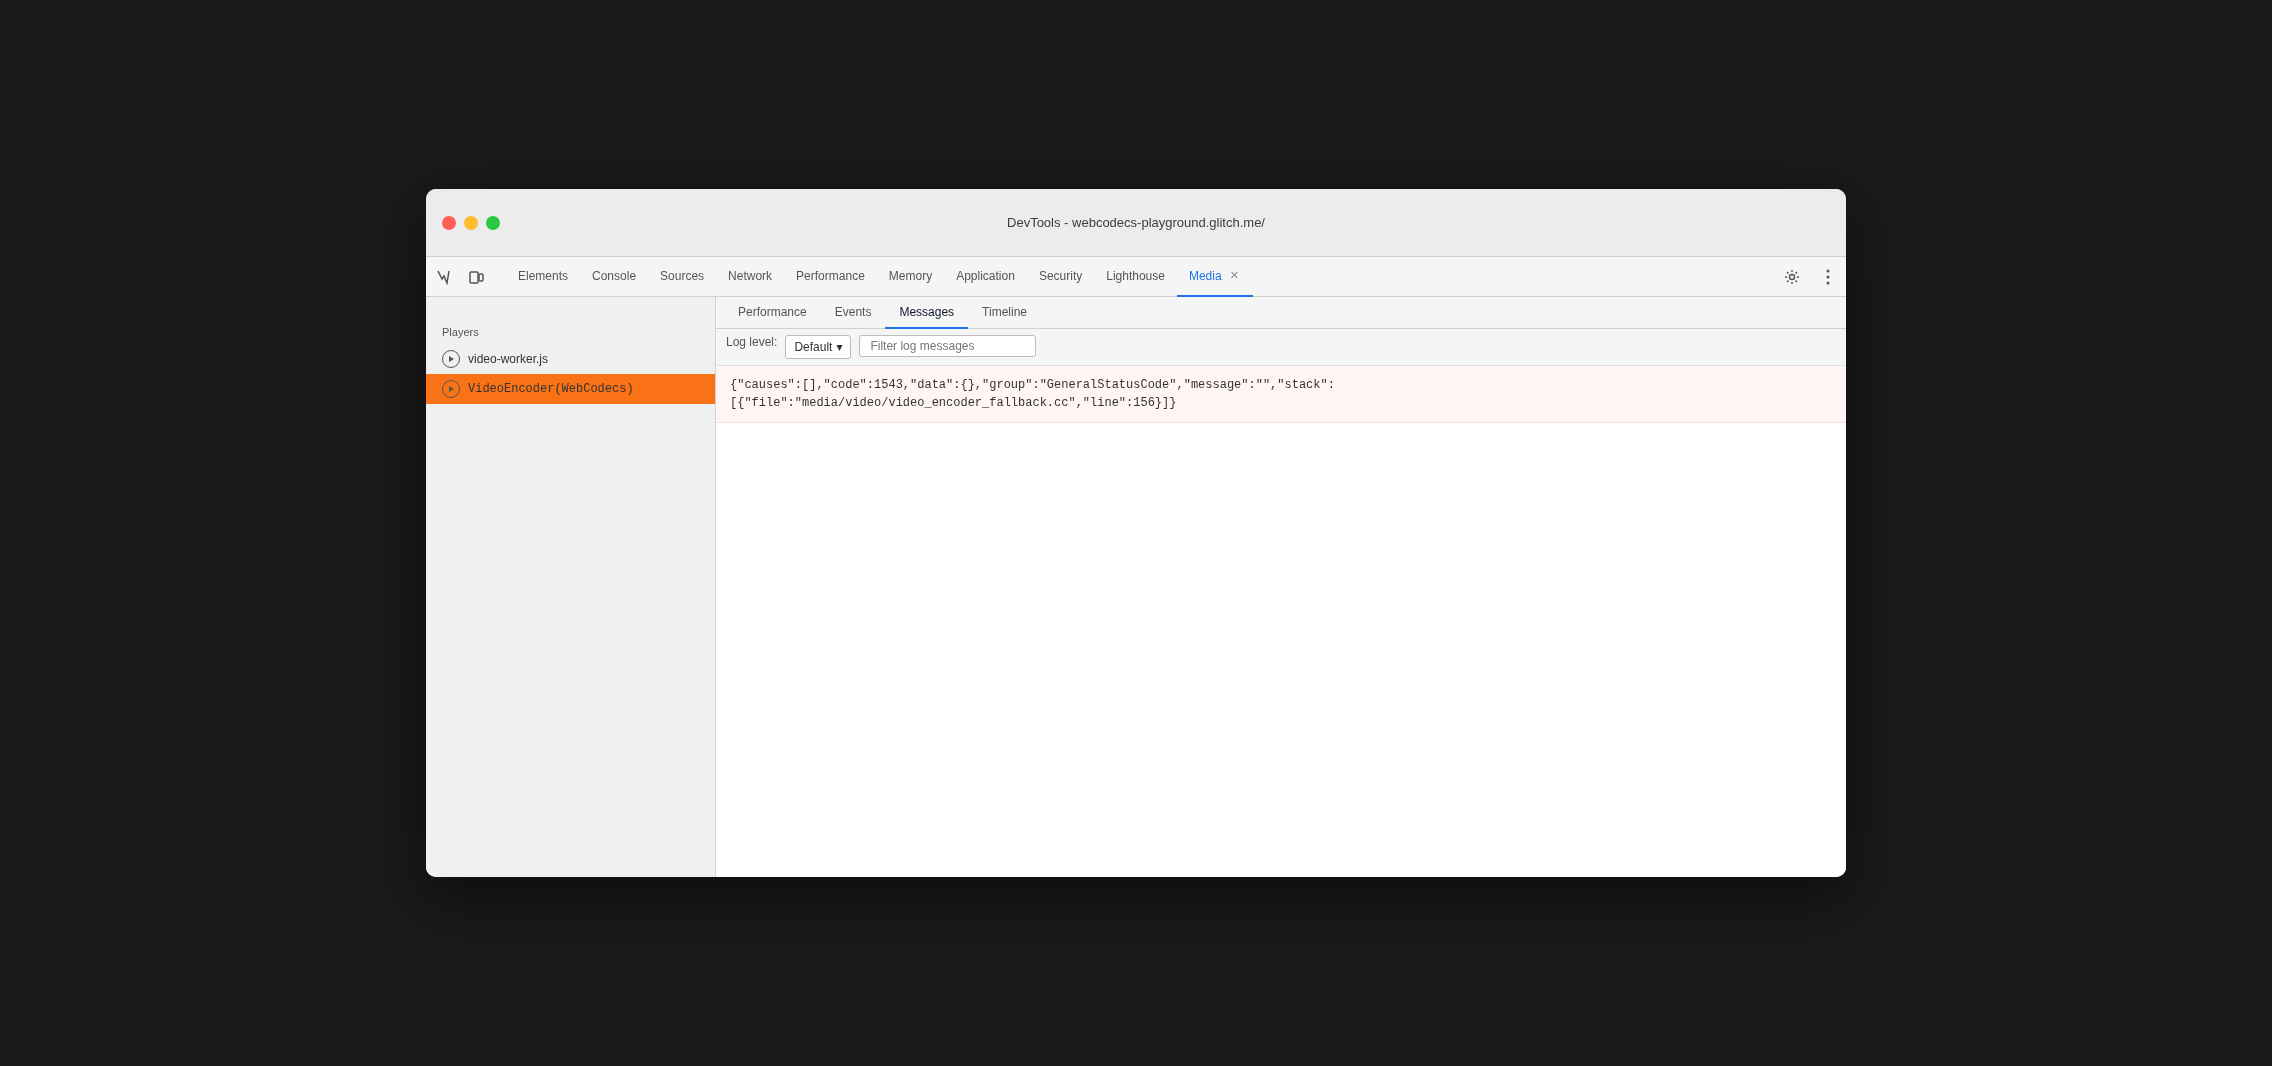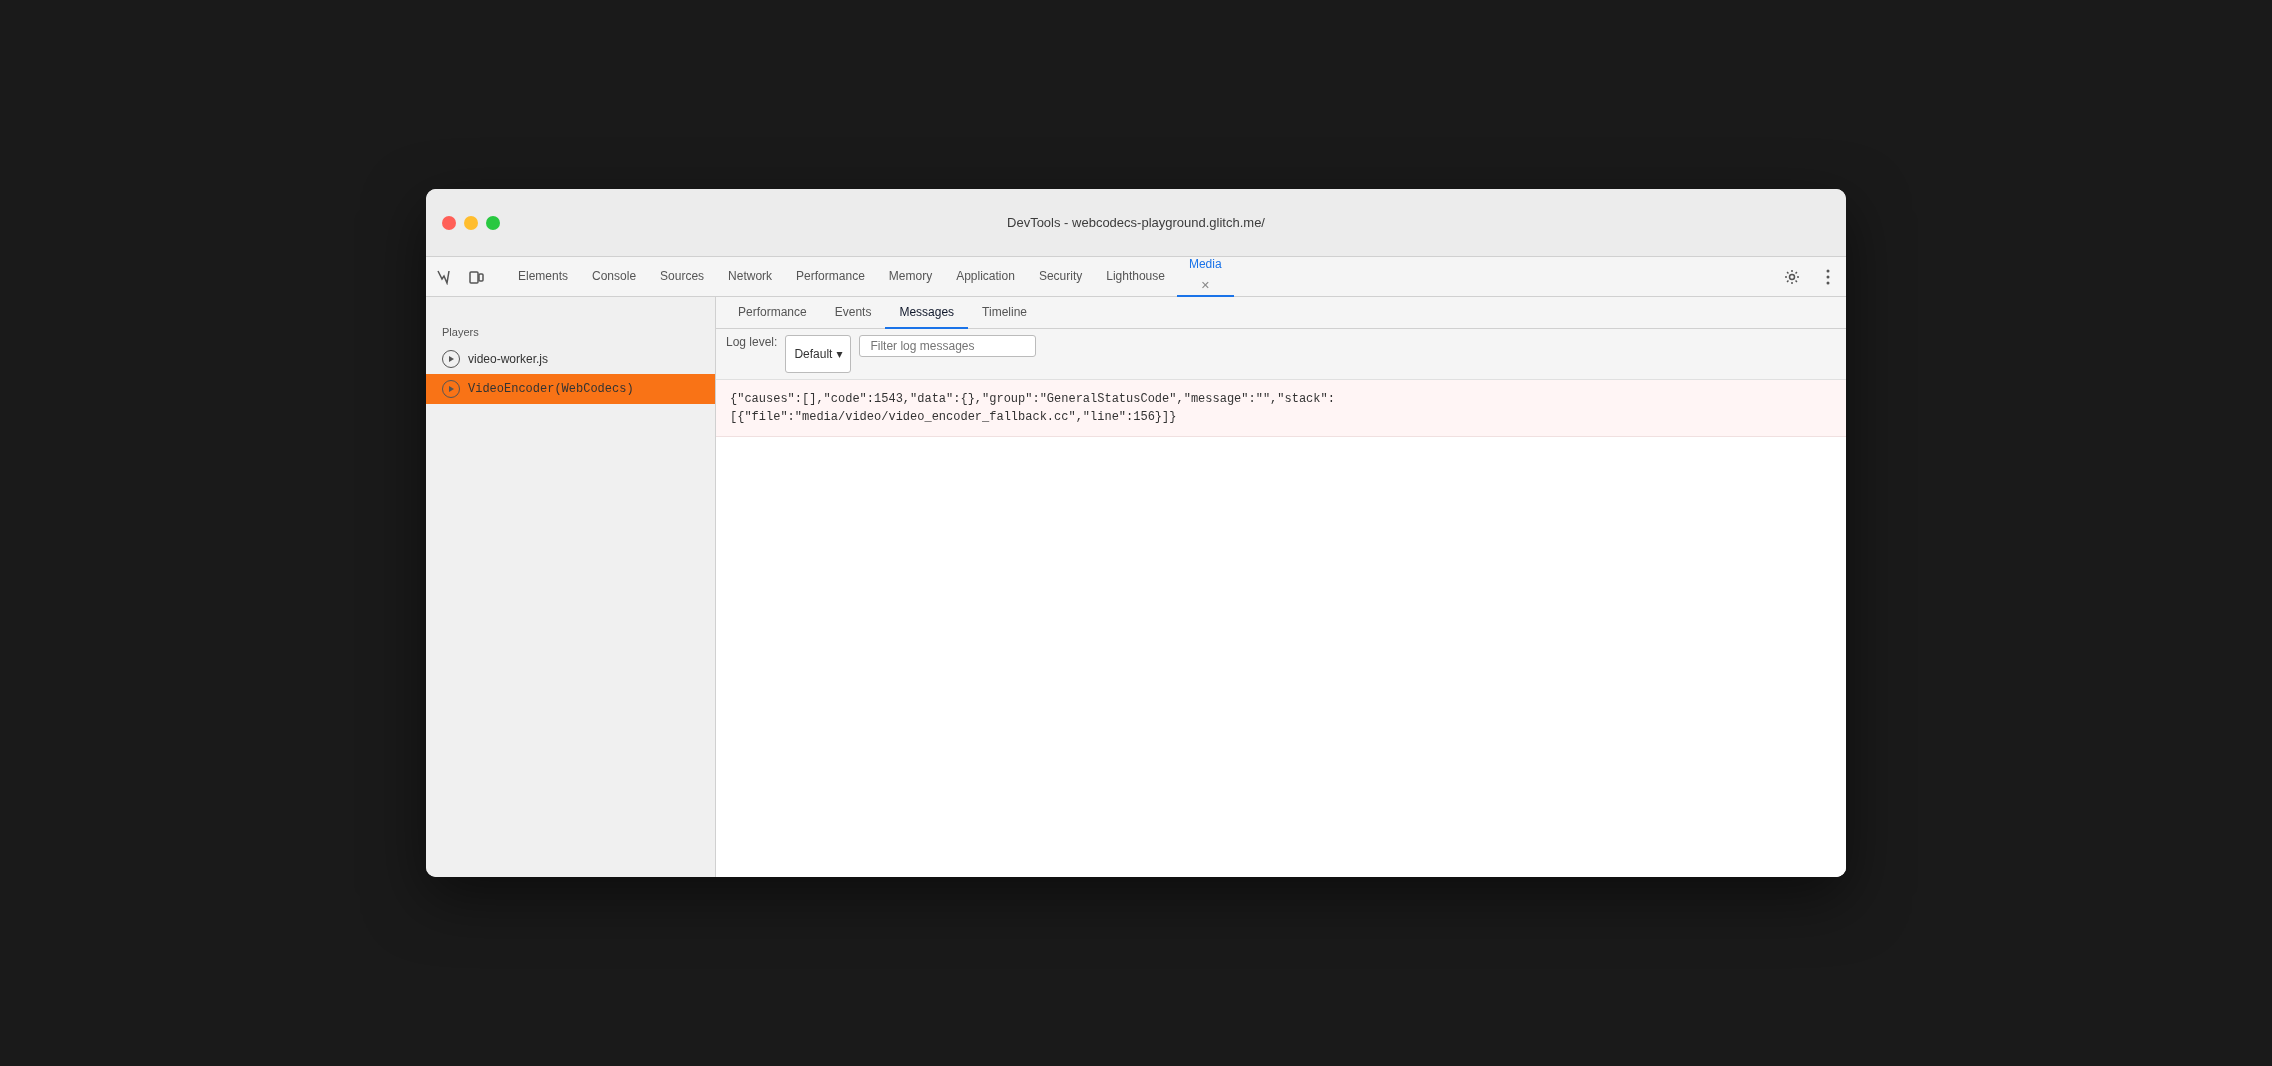--- a/index.html
+++ b/index.html
@@ -88,21 +88,20 @@
       align-items: center;
       font-size: 12px;
       color: #555;
       cursor: pointer;
       white-space: nowrap;
       border-bottom: 2px solid transparent;
     }
     .tab-item.active {
       color: #1a73e8;
       border-bottom: 2px solid #1a73e8;
-      flex-direction: column;
     }
     .tab-item.media-tab {
       display: flex;
       align-items: center;
       gap: 6px;
       color: #1a73e8;
       border-bottom: 2px solid #1a73e8;
     }
     .tab-close {
       font-size: 11px;
@@ -203,21 +202,21 @@
       background: #f5f5f5;
     }
     .log-level-label {
       font-size: 12px;
       color: #555;
     }
     .log-level-select {
       display: flex;
       align-items: center;
       gap: 4px;
-      padding: 11px 8px;
+      padding: 4px 8px;
       border: 1px solid #bbb;
       border-radius: 3px;
       background: #fff;
       font-size: 12px;
       color: #333;
       cursor: pointer;
     }
     .filter-input {
       padding: 3px 10px;
       border: 1px solid #bbb;

